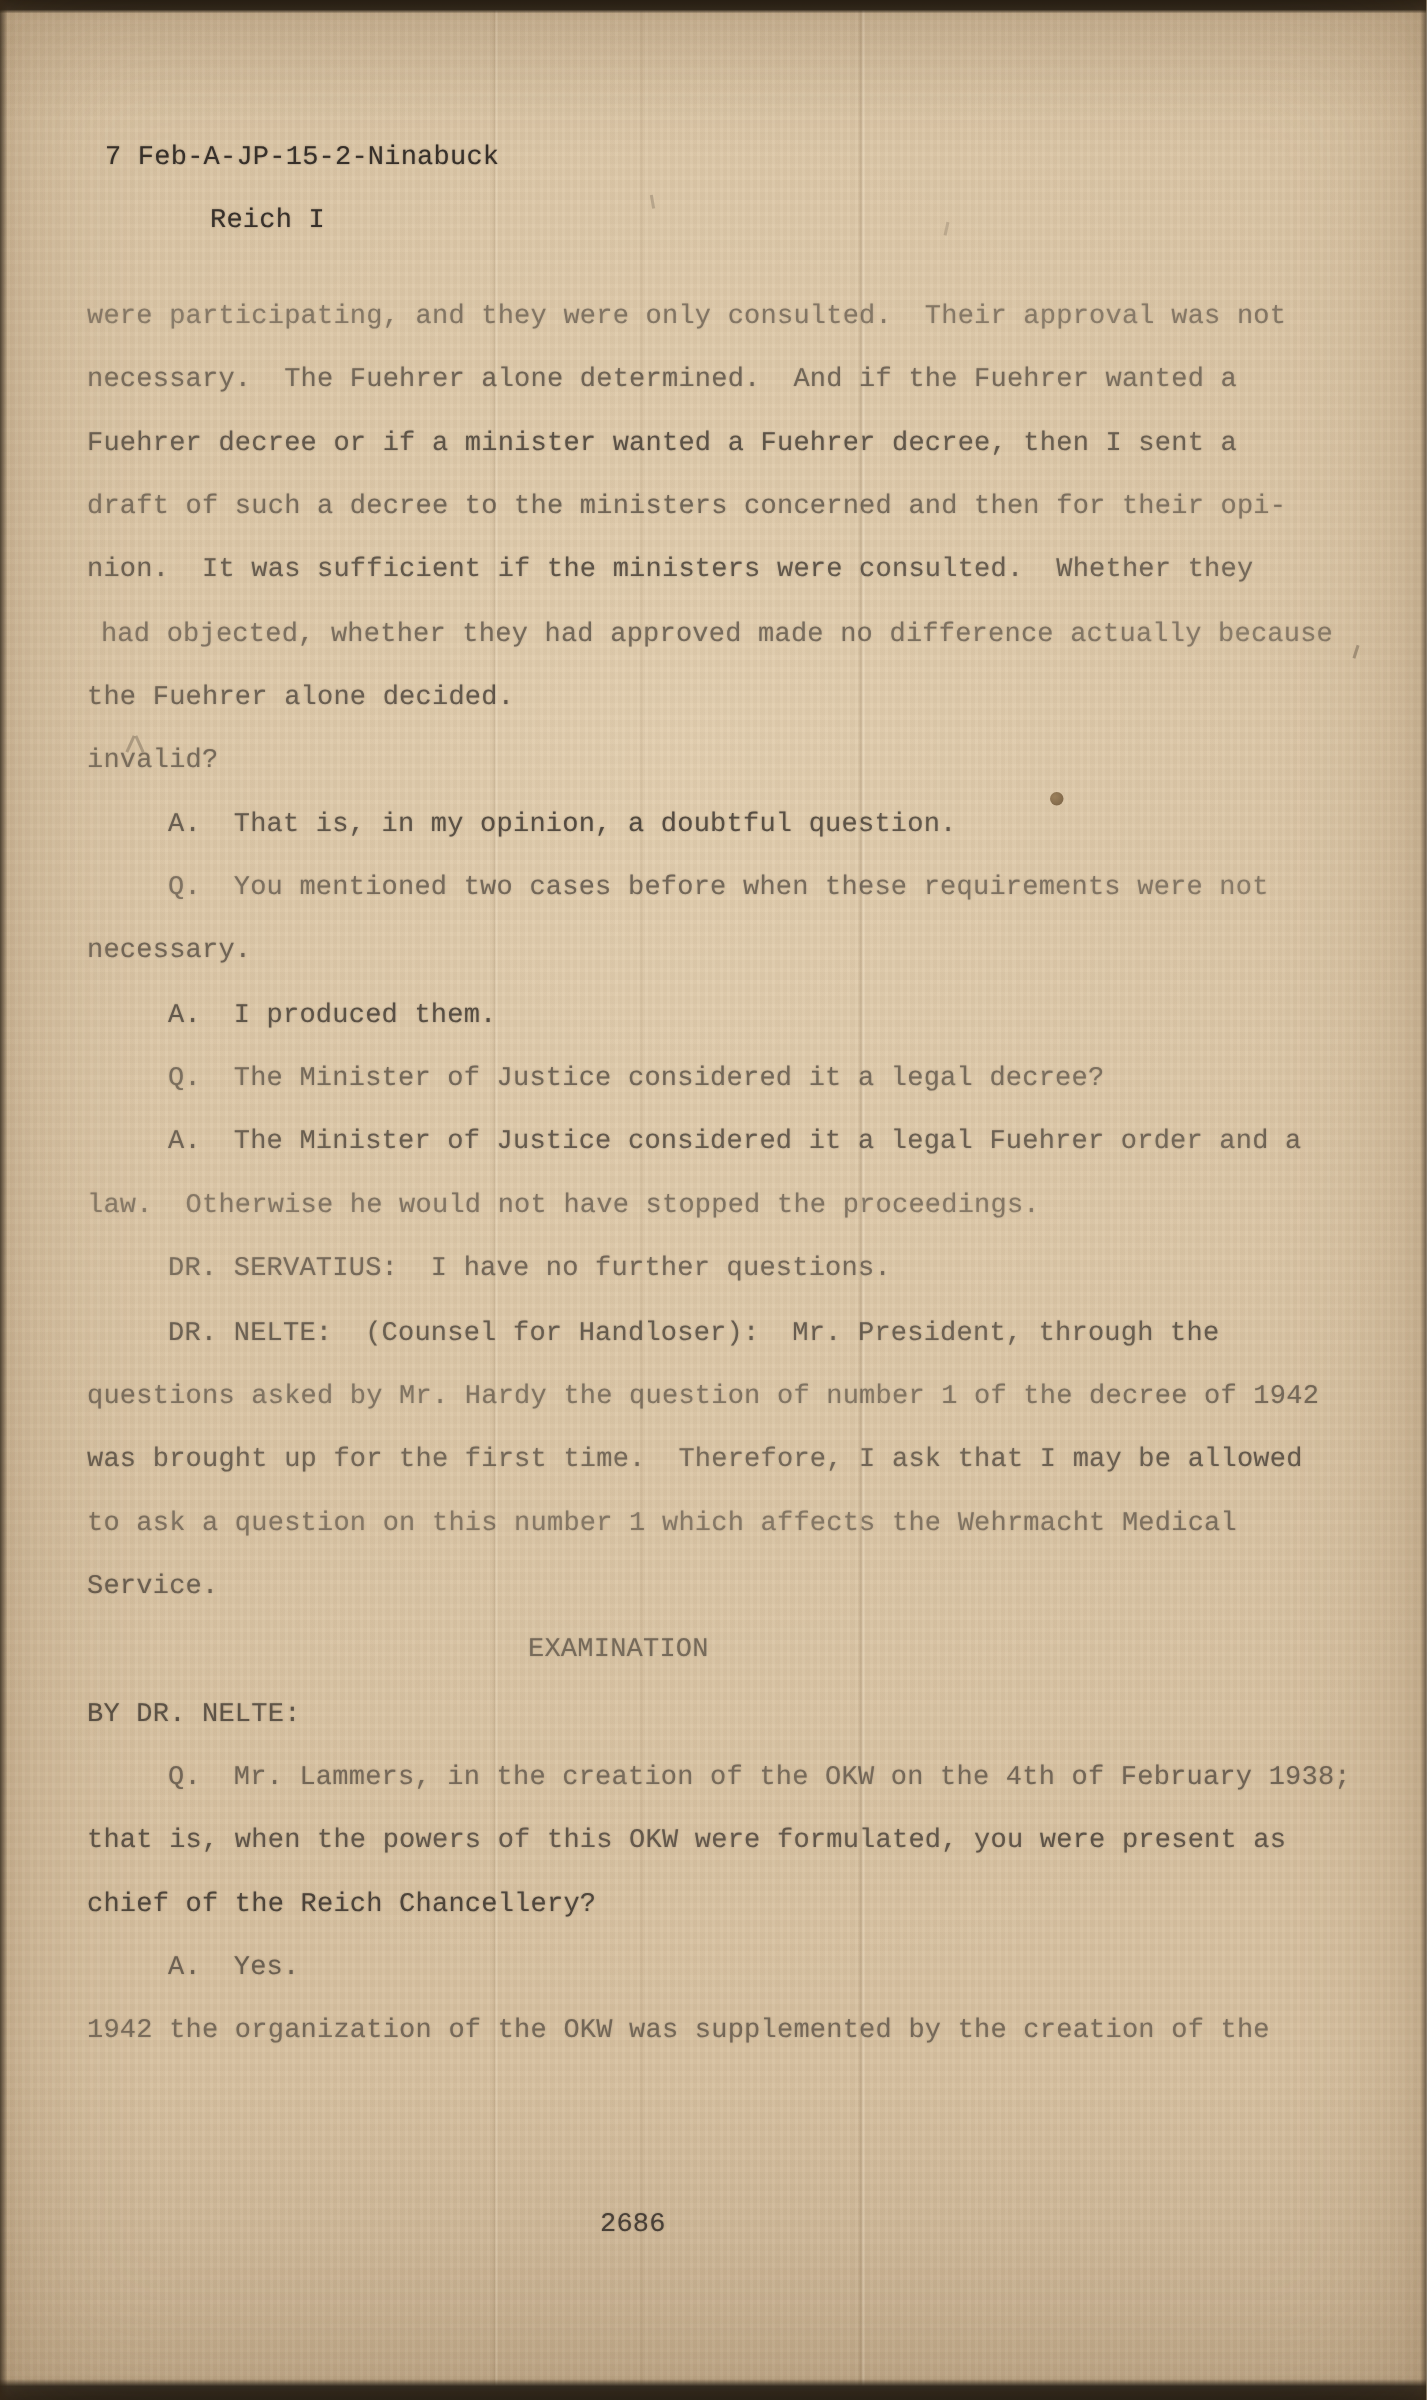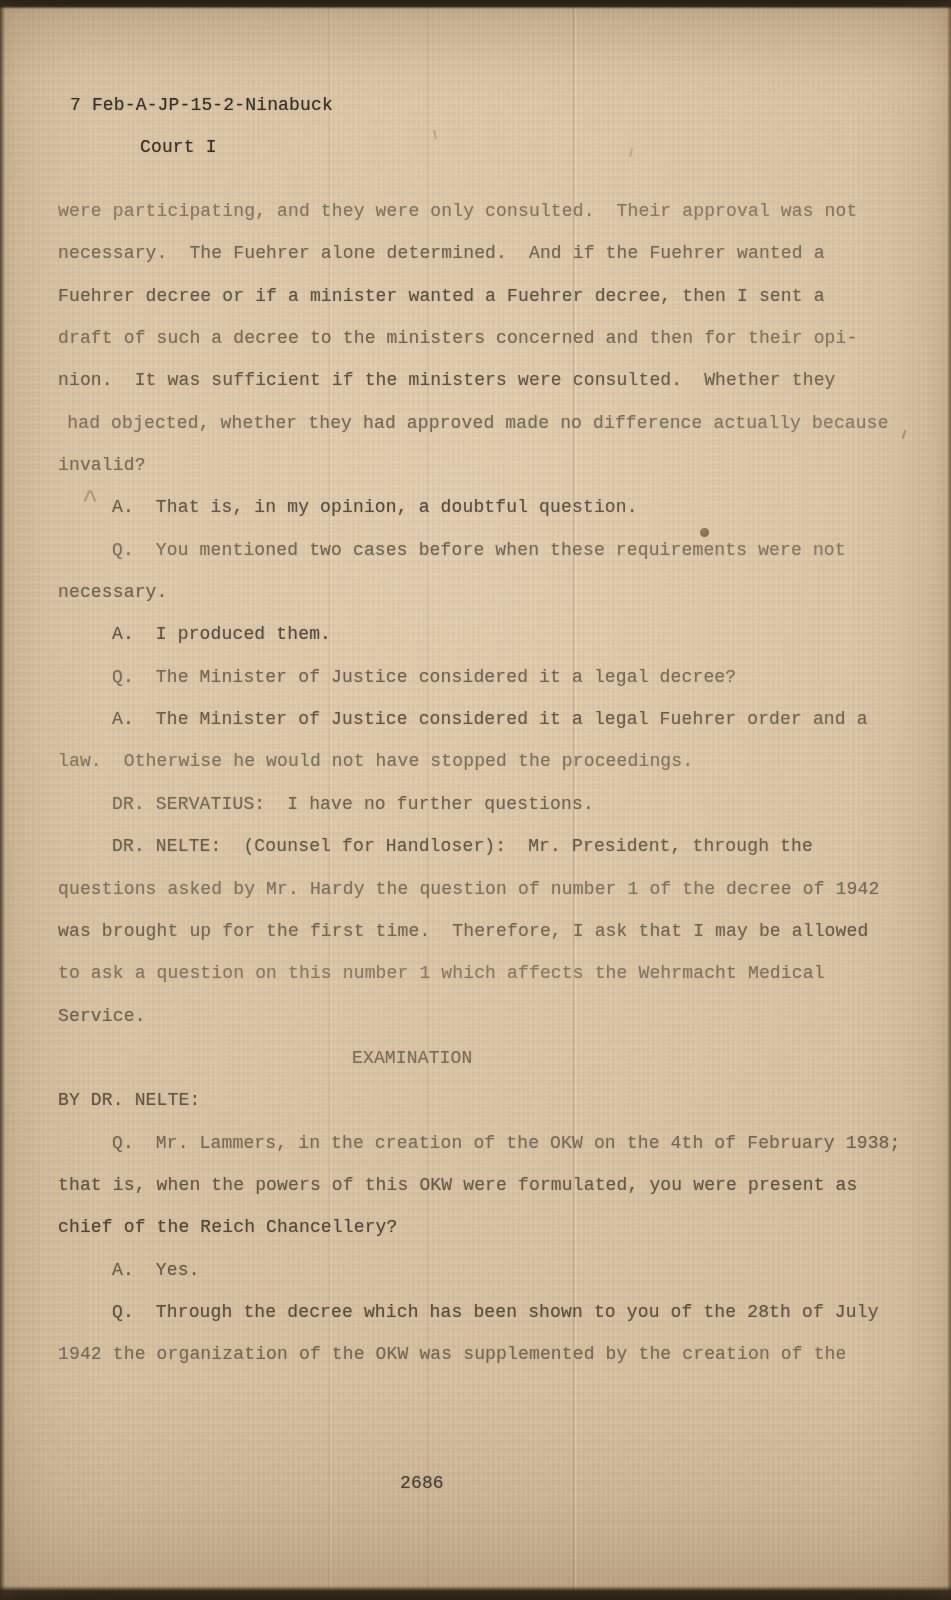--- a/index.html
+++ b/index.html
@@ -71,51 +71,51 @@
 <body>
 
 <div class="page" style="--paper: #d7c1a1; --ink: #37302a; --edge: #1b1712;">
   <div class="texture"></div>
   <div class="crease c1"></div>
   <div class="crease c2"></div>
   <div class="crease c3"></div>
 
   <div class="header">
     <div class="tline">7 Feb-A-JP-15-2-Ninabuck</div>
-    <div class="tline court">Court I</div>
+    <div class="tline court">Reich I</div>
   </div>
 
   <div class="body" id="transcript-body">
       <div class="tline flush" style="opacity: 0.7;">were participating, and they were only consulted.  Their approval was not</div>
       <div class="tline flush" style="opacity: 0.82;">necessary.  The Fuehrer alone determined.  And if the Fuehrer wanted a</div>
       <div class="tline flush" style="opacity: 0.94;">Fuehrer decree or if a minister wanted a Fuehrer decree, then I sent a</div>
       <div class="tline flush" style="opacity: 0.76;">draft of such a decree to the ministers concerned and then for their opi-</div>
       <div class="tline flush" style="opacity: 0.88;">nion.  It was sufficient if the ministers were consulted.  Whether they</div>
       <div class="tline flush" style="opacity: 0.7; text-align: center;">had objected, whether they had approved made no difference actually because</div>
+      <div class="tline flush" style="opacity: 0.82;">the Fuehrer alone decided.</div>
       <div class="tline flush" style="opacity: 0.76;">invalid?</div>
       <div class="tline indent" style="opacity: 0.88;">A.  That is, in my opinion, a doubtful question.</div>
       <div class="tline indent" style="opacity: 0.7;">Q.  You mentioned two cases before when these requirements were not</div>
       <div class="tline flush" style="opacity: 0.82;">necessary.</div>
       <div class="tline indent" style="opacity: 0.94;">A.  I produced them.</div>
       <div class="tline indent" style="opacity: 0.76;">Q.  The Minister of Justice considered it a legal decree?</div>
       <div class="tline indent" style="opacity: 0.88;">A.  The Minister of Justice considered it a legal Fuehrer order and a</div>
       <div class="tline flush" style="opacity: 0.7;">law.  Otherwise he would not have stopped the proceedings.</div>
       <div class="tline indent" style="opacity: 0.82;">DR. SERVATIUS:  I have no further questions.</div>
       <div class="tline indent" style="opacity: 0.94;">DR. NELTE:  (Counsel for Handloser):  Mr. President, through the</div>
       <div class="tline flush" style="opacity: 0.76;">questions asked by Mr. Hardy the question of number 1 of the decree of 1942</div>
       <div class="tline flush" style="opacity: 0.88;">was brought up for the first time.  Therefore, I ask that I may be allowed</div>
       <div class="tline flush" style="opacity: 0.7;">to ask a question on this number 1 which affects the Wehrmacht Medical</div>
       <div class="tline flush" style="opacity: 0.82;">Service.</div>
       <div class="tline center" style="opacity: 0.76;">EXAMINATION</div>
       <div class="tline flush" style="opacity: 0.88;">BY DR. NELTE:</div>
       <div class="tline indent" style="opacity: 0.7;">Q.  Mr. Lammers, in the creation of the OKW on the 4th of February 1938;</div>
       <div class="tline flush" style="opacity: 0.82;">that is, when the powers of this OKW were formulated, you were present as</div>
       <div class="tline flush" style="opacity: 0.94;">chief of the Reich Chancellery?</div>
       <div class="tline indent" style="opacity: 0.76;">A.  Yes.</div>
-      <div class="tline indent" style="opacity: 0.88;">Q.  Through the decree which has been shown to you of the 28th of July</div>
       <div class="tline flush" style="opacity: 0.7;">1942 the organization of the OKW was supplemented by the creation of the</div>
     </div>
 
   <div class="tline pagenum">2686</div>
 
   <div class="stray-caret"></div>
   <div class="speck-dot"></div>
   <div class="stray-tick t1"></div>
   <div class="stray-tick t2"></div>
   <div class="stray-tick t3"></div>

